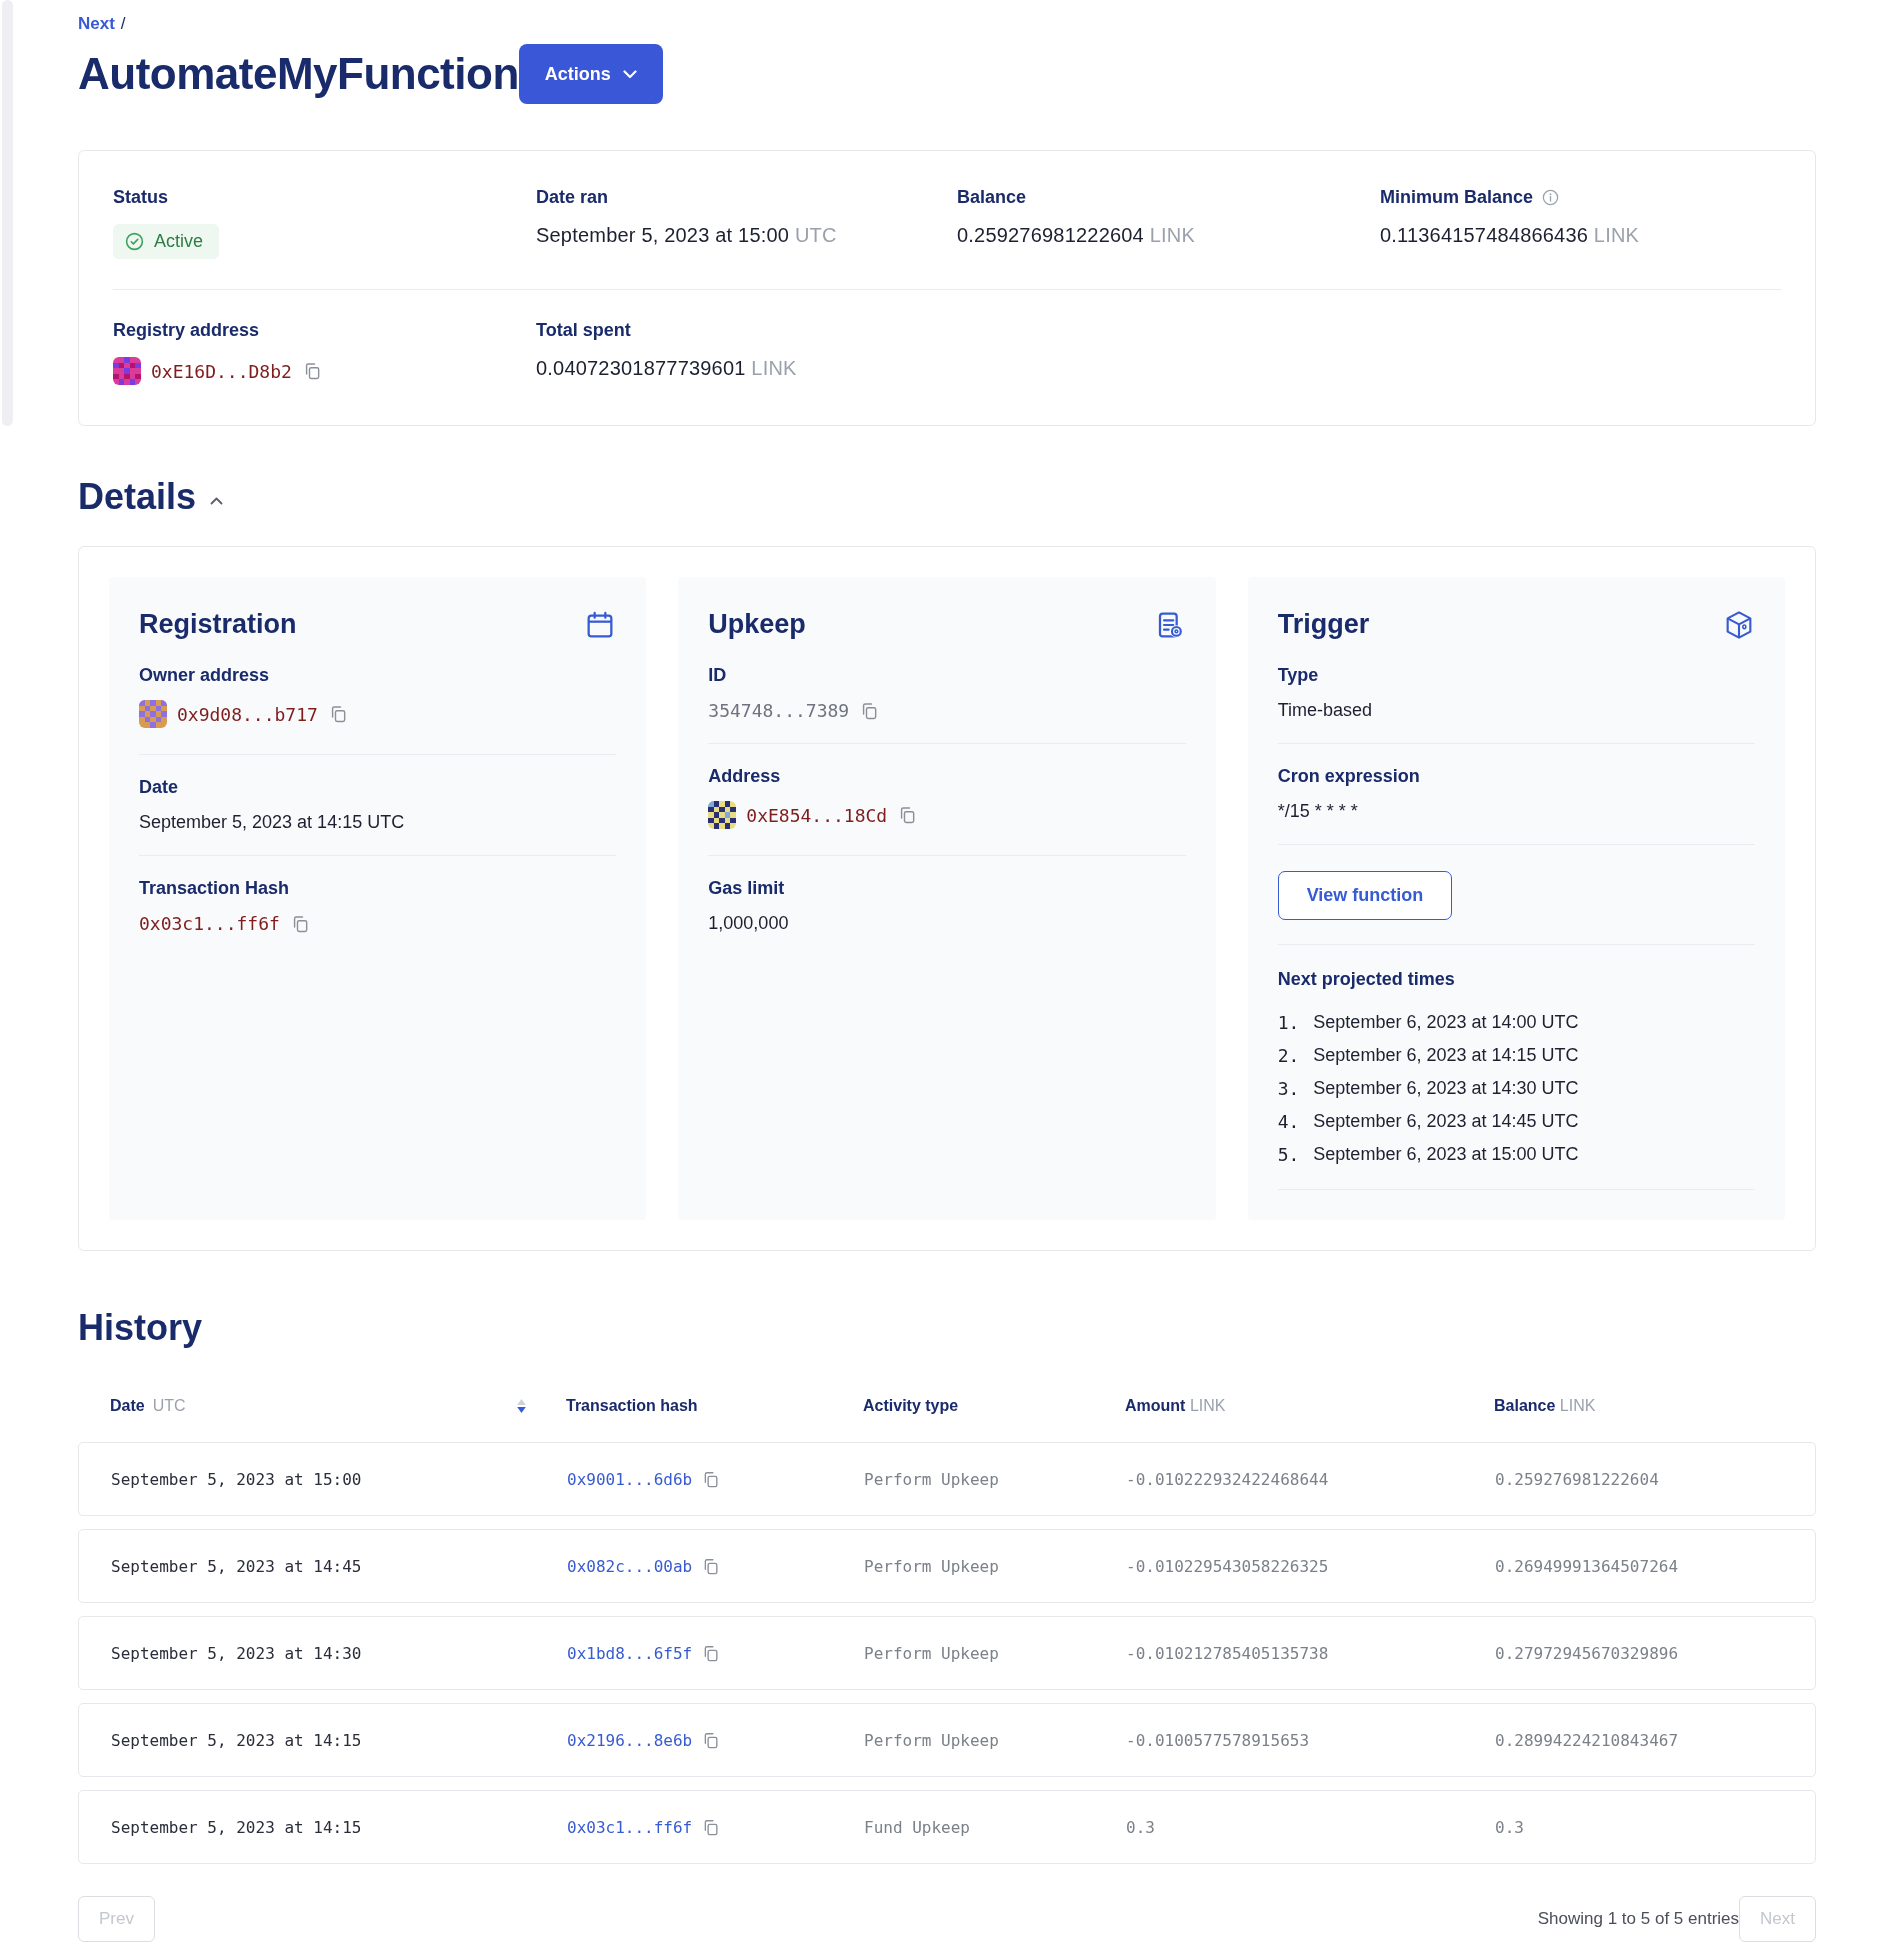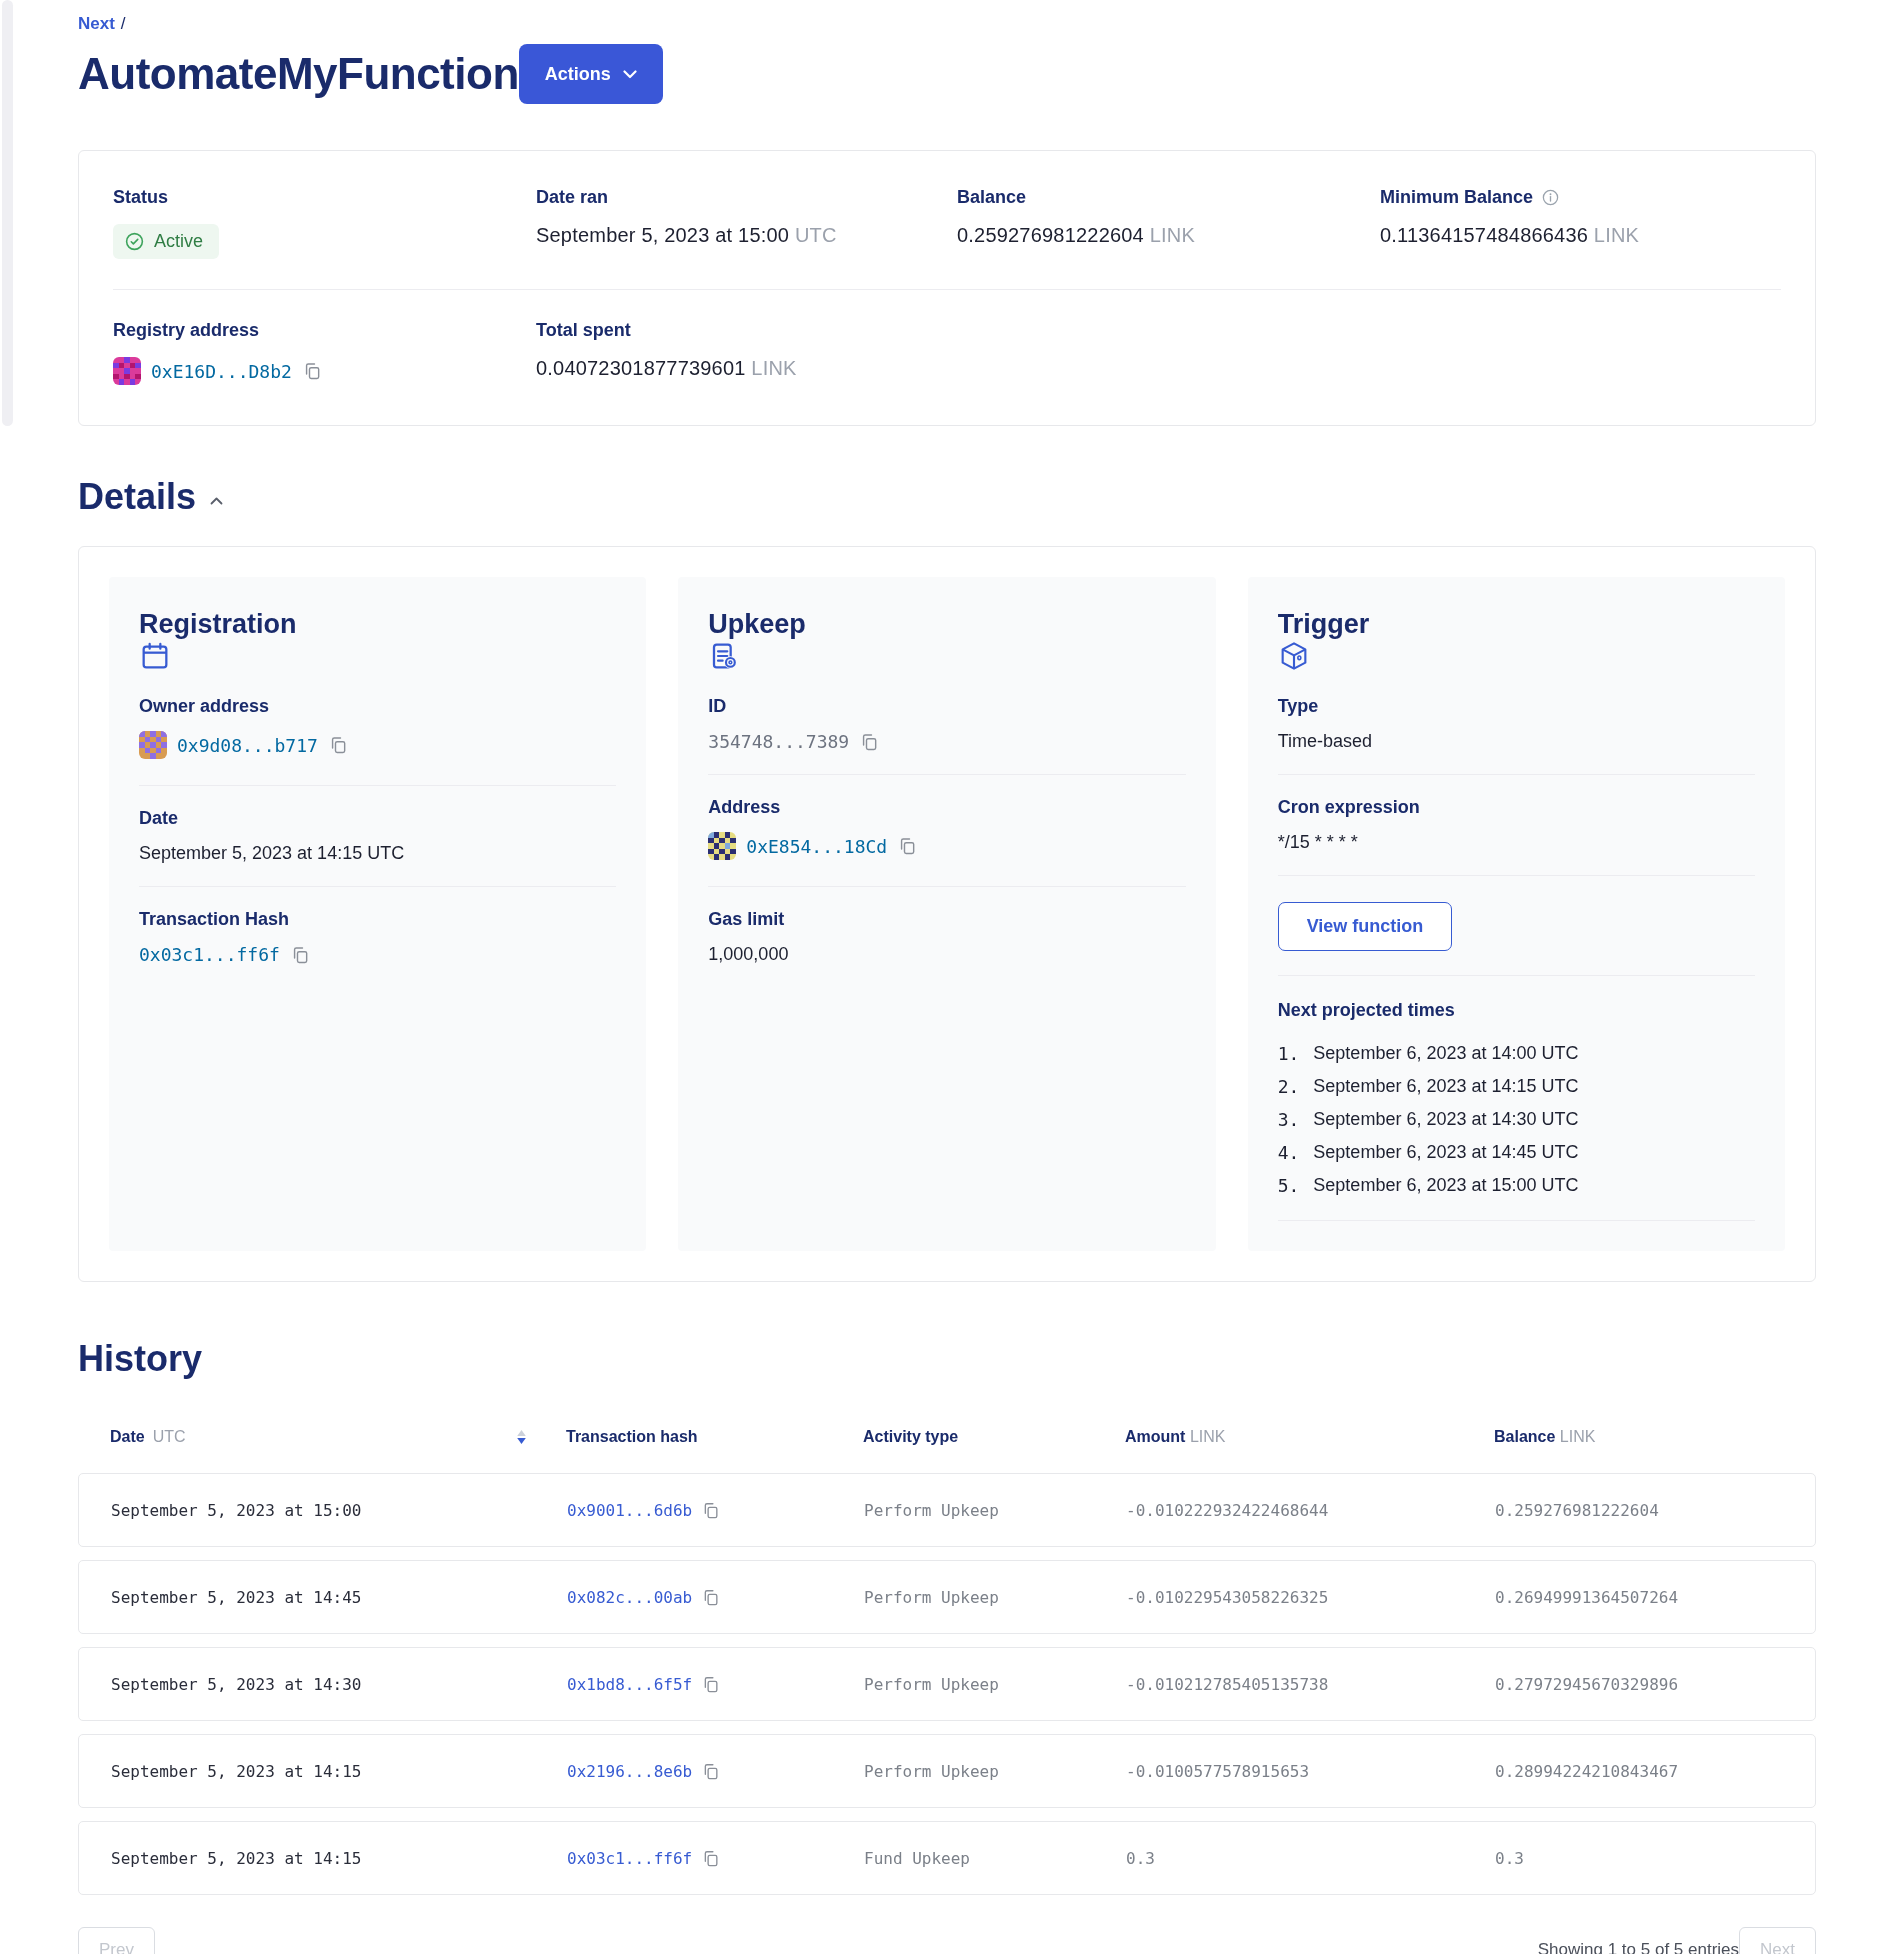--- a/index.html
+++ b/index.html
@@ -31,31 +31,31 @@
   .ov-row1 { padding:36px 0 30px; }
   .ov-row2 { padding:30px 0 36px; border-top:1px solid #ececf0; }
   .ov-label { font-size:18px; font-weight:bold; color:#1a2b6b; margin-bottom:16px; display:flex; align-items:center; gap:8px; }
   .ov-value { font-size:20px; color:#1d2030; letter-spacing:0.2px; }
   .unit { color:#9ba1ac; }
   .badge {
     display:inline-flex; align-items:center; gap:9px; background:#eef7f0;
     border-radius:6px; padding:7px 16px 7px 11px; font-size:18px; color:#2f7d44;
   }
   .addr-row { display:inline-flex; align-items:center; gap:10px; }
-  .addr-link { font-family:"DejaVu Sans Mono", monospace; font-size:18px; color:#0369a1; text-decoration:none; cursor:pointer; }
+  .addr-link { font-family:"DejaVu Sans Mono", monospace; font-size:18px; color:#7f1d1d; text-decoration:none; cursor:pointer; }
   .identicon { width:28px; height:28px; border-radius:6px; overflow:hidden; display:inline-block; flex:0 0 auto; }
   .copy-btn { background:none; border:none; cursor:pointer; display:inline-flex; padding:0; }
 
   
   .section-heading { margin-top:50px; font-size:36px; font-weight:bold; color:#1a2b6b; display:flex; align-items:center; gap:14px; }
   .collapse-toggle { background:none; border:none; cursor:pointer; display:inline-flex; margin-top:8px; }
   .details-wrap { margin-top:28px; border:1px solid #e7e8eb; border-radius:6px; padding:30px; background:#fff; }
   .details-grid { display:grid; grid-template-columns:1fr 1fr 1fr; gap:32px; }
   .dcard { background:#f9fafb; border-radius:4px; padding:26px 30px 30px; }
-  .dcard-head { display:flex; align-items:flex-start; justify-content:space-between; padding:6px 0 16px;flex-direction:column; }
+  .dcard-head { display:flex; align-items:flex-start; justify-content:space-between; padding:6px 0 16px; }
   .dcard-title { font-size:27px; font-weight:bold; color:#1a2b6b; }
   .sec { padding:22px 0; border-bottom:1px solid #ececf0; }
   .sec.last { border-bottom:none; }
   .sec-label { font-size:18px; font-weight:bold; color:#1a2b6b; margin-bottom:14px; }
   .sec-value { font-size:18px; color:#1d2030; }
   .mono { font-family:"DejaVu Sans Mono", monospace; }
   .grey { color:#6d7380; }
   .view-fn-btn {
     background:#fff; border:1.5px solid #375bd2; color:#375bd2; font-weight:bold;
     font-size:18px; border-radius:7px; padding:13px 28px; cursor:pointer; margin:26px 0 24px;

